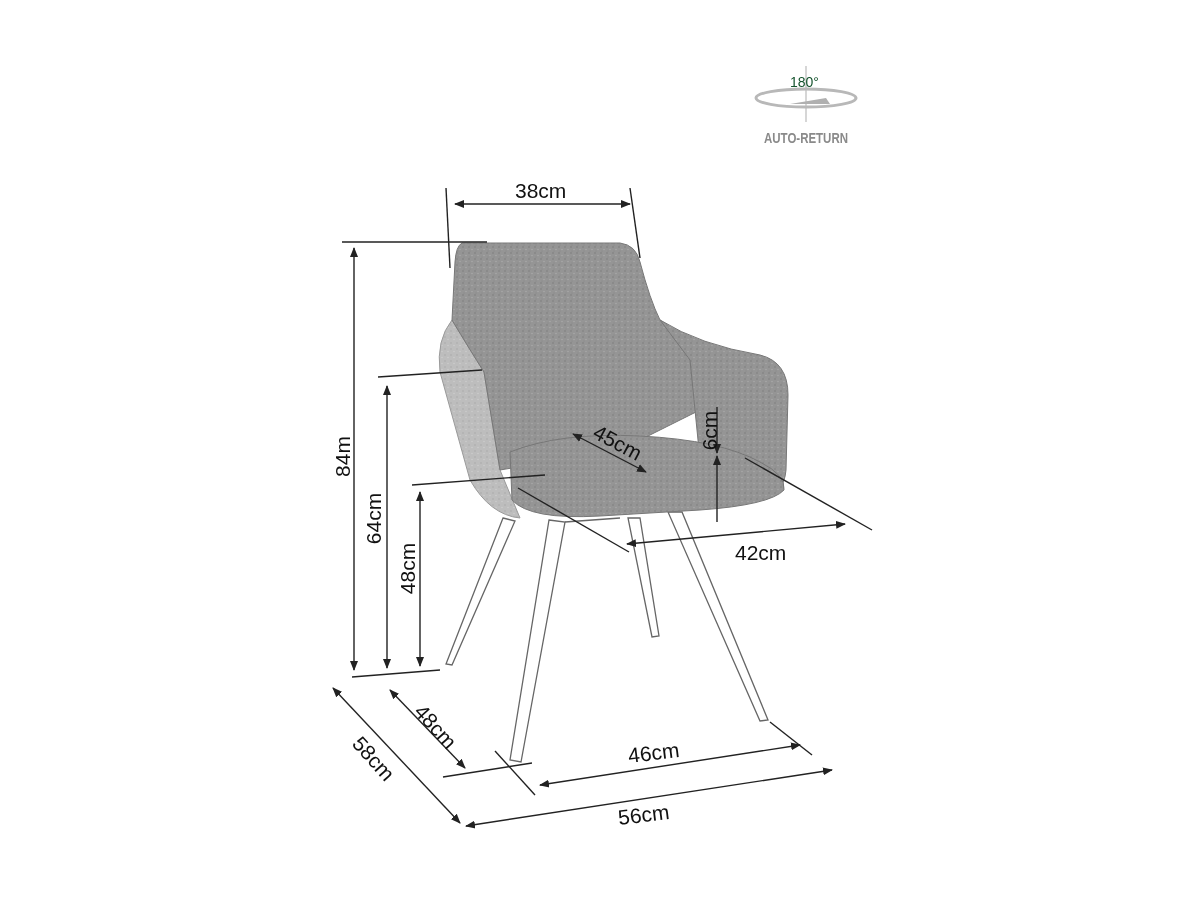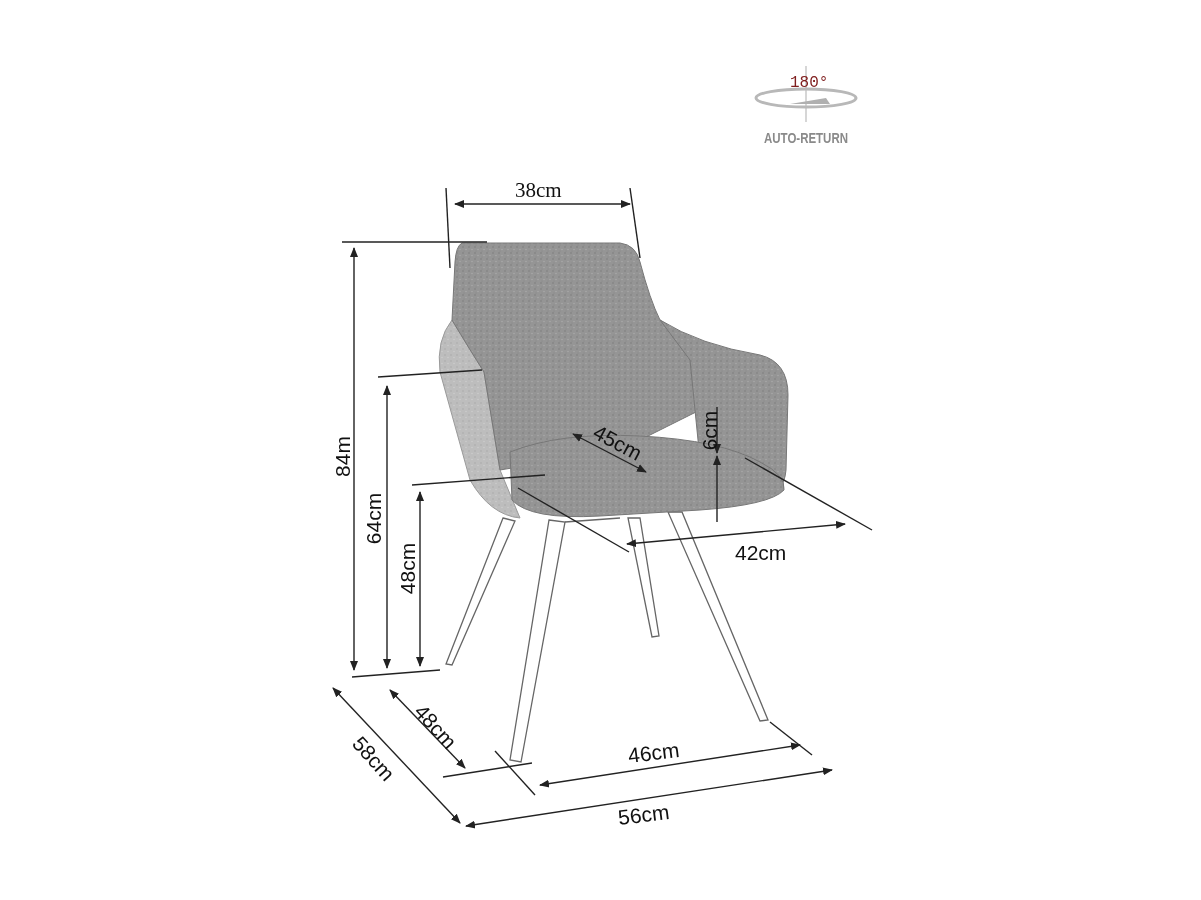--- a/index.html
+++ b/index.html
@@ -1,19 +1,19 @@
 <!DOCTYPE html>
 <html><head>
 <meta charset="utf-8">
 <style>
   html, body { margin:0; padding:0; background:#ffffff; }
   body { width:1201px; height:900px; position:relative; overflow:hidden; font-family:"Liberation Sans", sans-serif; }
   #stage { position:absolute; left:0; top:0; width:1201px; height:900px; }
   .lbl { position:absolute; color:#111; font-size:21px; line-height:1; white-space:nowrap; transform-origin:center center; }
-  .badge-deg { position:absolute; left:790px; top:74px; font-size:16px; color:#7f1d1d; font-family:Liberation Mono, monospace; }
+  .badge-deg { position:absolute; left:790px; top:74px; font-size:14px; color:#14532d; font-family:Liberation Sans, sans-serif; }
   .badge-txt { position:absolute; left:764px; top:130px; font-size:14px; font-weight:bold; color:#8a8a8a; letter-spacing:0px; font-family:"Liberation Sans", sans-serif; transform:scaleX(0.82); transform-origin:left center; }
 </style>
 </head>
 <body>
 
 <div id="stage">
   <svg width="1201" height="900" viewBox="0 0 1201 900" xmlns="http://www.w3.org/2000/svg">
     <defs>
       <marker id="ah" markerWidth="10" markerHeight="10" refX="9" refY="5" orient="auto-start-reverse" markerUnits="userSpaceOnUse">
         <path d="M0,1 L10,5 L0,9 Z" fill="#222"></path>
@@ -88,21 +88,21 @@
 
       <line x1="333" y1="688" x2="460" y2="823" marker-start="url(#ah)" marker-end="url(#ah)"></line>
 
       <line x1="466" y1="826" x2="832" y2="770" marker-start="url(#ah)" marker-end="url(#ah)"></line>
     </g>
   </svg>
 
   <div class="badge-deg">180°</div>
   <div class="badge-txt">AUTO-RETURN</div>
 
-  <div class="lbl" style="left:515px;top:180px;font-family:Liberation Serif, serif;">38cm</div>
+  <div class="lbl" style="left:515px;top:180px;">38cm</div>
   <div class="lbl" style="left:322px;top:446px;transform:rotate(-90deg);">84m</div>
   <div class="lbl" style="left:348px;top:508px;transform:rotate(-90deg);">64cm</div>
   <div class="lbl" style="left:382px;top:558px;transform:rotate(-90deg);">48cm</div>
   <div class="lbl" style="left:592px;top:432px;transform:rotate(28deg);">45cm</div>
   <div class="lbl" style="left:690px;top:420px;transform:rotate(-90deg);">6cm</div>
   <div class="lbl" style="left:720px;top:542px;margin-left:15px;">42cm</div>
   <div class="lbl" style="left:410px;top:716px;transform:rotate(48deg);">48cm</div>
   <div class="lbl" style="left:628px;top:742px;transform:rotate(-7deg);">46cm</div>
   <div class="lbl" style="left:348px;top:748px;transform:rotate(48deg);">58cm</div>
   <div class="lbl" style="left:618px;top:804px;transform:rotate(-7deg);">56cm</div>

